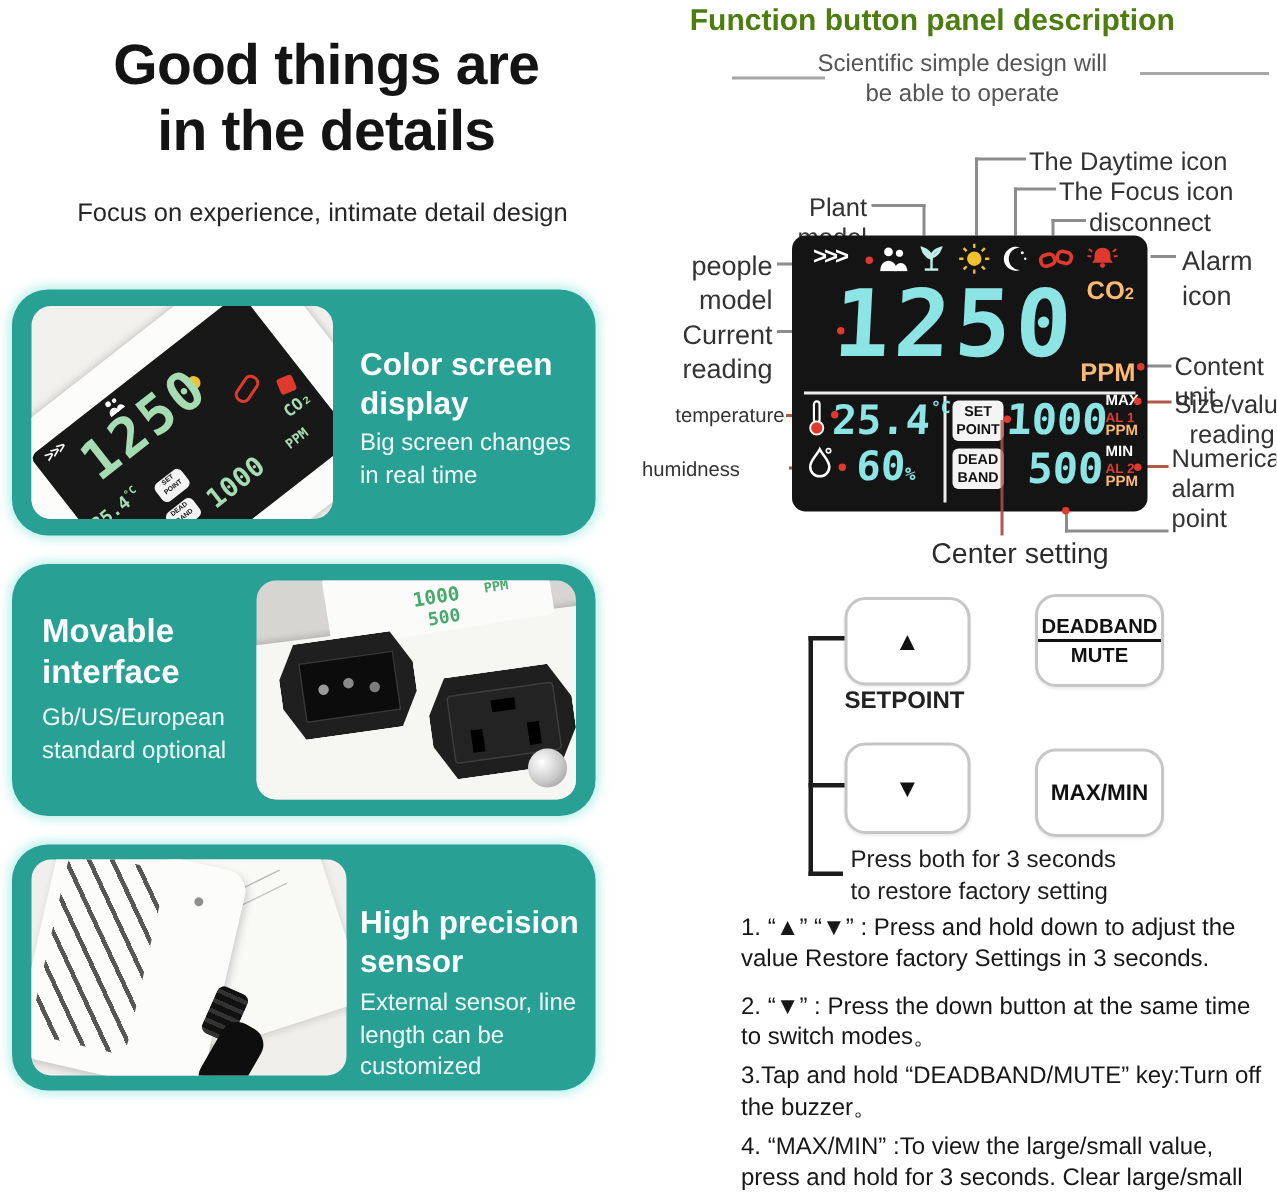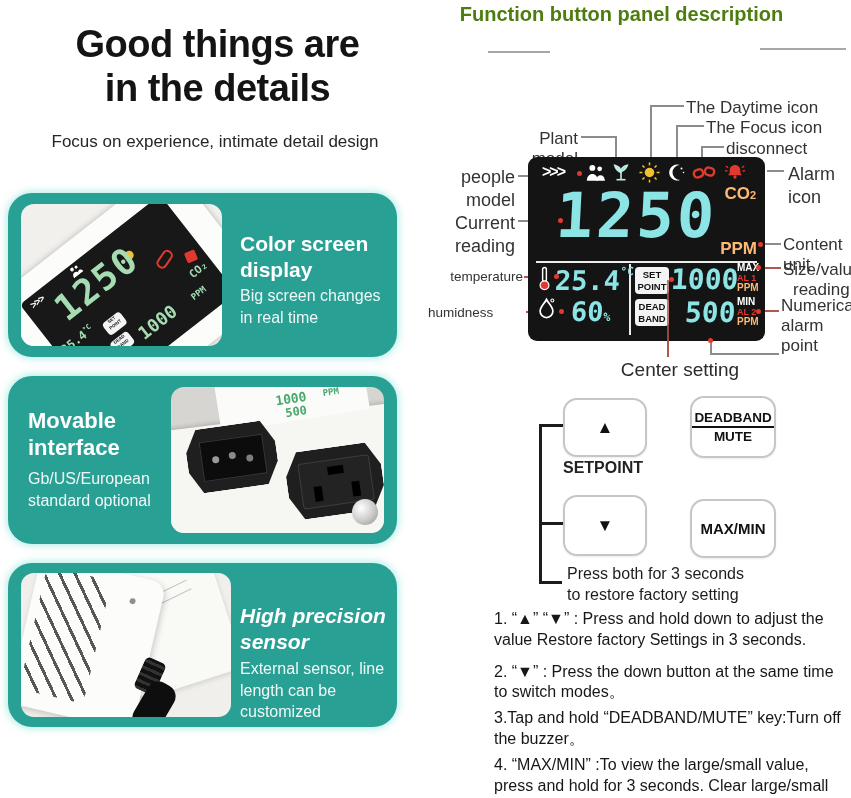--- a/index.html
+++ b/index.html
@@ -124,28 +124,32 @@
         <div style="position:absolute;left:12px;top:34px;width:70px;height:1px;background:#bbb;transform:rotate(-8deg);"></div>
         <div style="position:absolute;left:10px;top:44px;width:74px;height:1px;background:#c4c4c4;transform:rotate(-8deg);"></div>
       </div>
       <div style="position:absolute;left:2px;top:-6px;width:128px;height:152px;background:#fcfcfa;transform:rotate(13deg);border-radius:14px;box-shadow:2px 2px 6px rgba(0,0,0,.18);">
         <div style="position:absolute;left:8px;top:10px;width:66px;height:126px;background:repeating-linear-gradient(52deg,#2e2e2e 0 3px,transparent 3px 14px);opacity:.8;border-radius:10px;"></div>
         <div style="position:absolute;right:26px;top:22px;width:6px;height:6px;border-radius:50%;background:#8f8f8f;"></div>
       </div>
       <div style="position:absolute;left:118px;top:86px;width:22px;height:34px;background:#181818;border-radius:5px;transform:rotate(24deg);background-image:repeating-linear-gradient(0deg,#333 0 3px,#111 3px 7px);"></div>
       <div style="position:absolute;left:118px;top:108px;width:30px;height:52px;background:#0e0e0e;border-radius:12px;transform:rotate(30deg);"></div>
     </div>
-    <div class="ptitle" style="left:232px;top:40px;font-style:italic;">
+    <div class="ptitle" style="left:232px;top:40px;">
       <div>High precision</div>
         <div>sensor</div>
     </div>
     <div class="pdesc" style="left:232px;top:95px;width:145px;">External sensor, line length can be customized</div>
   </div>
 
   <div id="h2" class="abs">Function button panel description</div>
+  <div id="rsub" class="abs">
+    <div>Scientific simple design will</div>
+      <div>be able to operate</div>
+  </div>
   <div class="dash" style="left:488px;top:51px;width:62px;"></div>
   <div class="dash" style="left:760px;top:48px;width:86px;"></div>
 
   <div class="lbl" style="left:686px;top:98px;">The Daytime icon</div>
   <div class="lbl" style="left:706px;top:118px;">The Focus icon</div>
   <div class="lbl" style="left:726px;top:139px;">disconnect</div>
   <div class="lbl" style="left:500px;top:129px;width:78px;text-align:right;">Plant model</div>
   <div class="lbl" style="left:443px;top:166px;width:72px;text-align:right;font-size:18px;line-height:1.3;">
     <div>people</div>
       <div>model</div>

